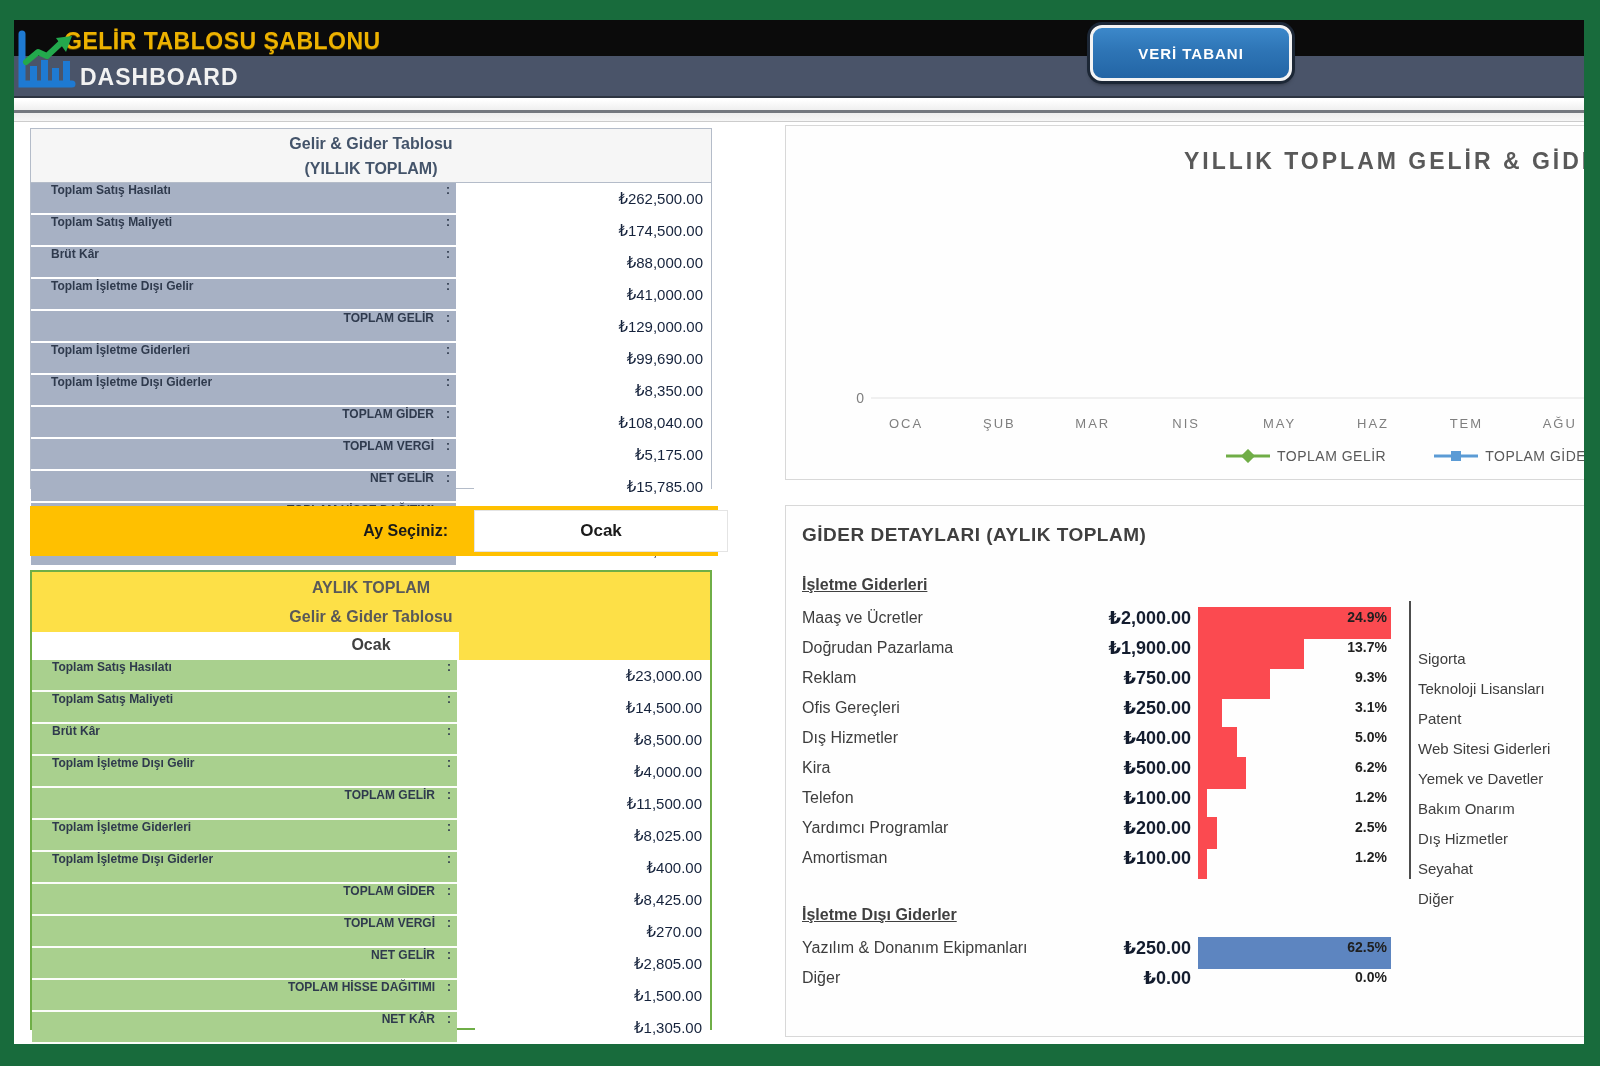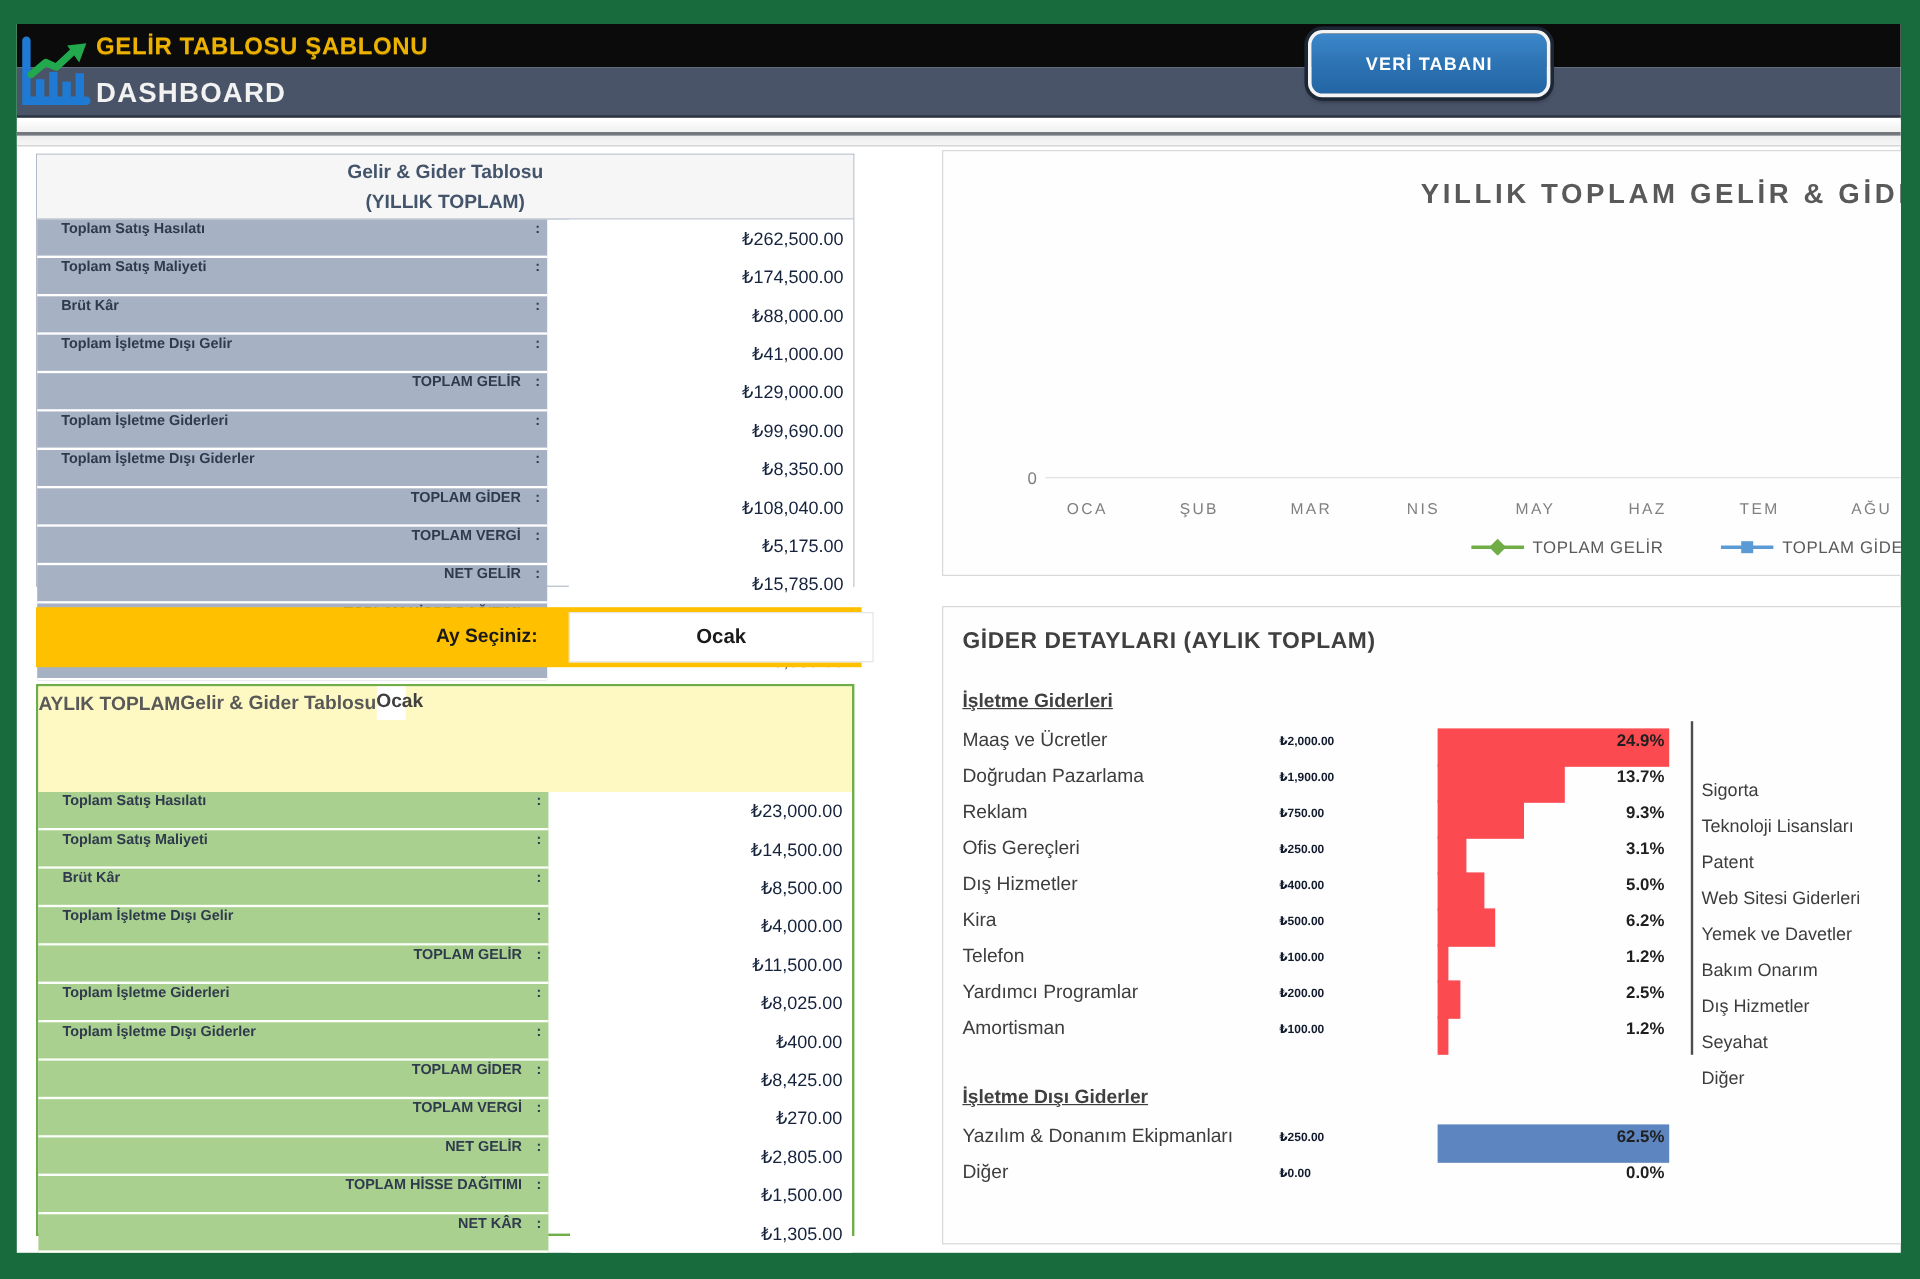--- a/index.html
+++ b/index.html
@@ -10,21 +10,21 @@
     position:relative;
     overflow:hidden;
   }
   .app {
     position:absolute; left:14px; top:20px; width:1570px; height:1024px;
     background:#ffffff; overflow:hidden;
   }
   
   .bar-black { position:absolute; left:0; top:0; width:100%; height:36px; background:#0b0b0b; }
   .app-title {
-    position:absolute; left:66px; top:8px; font-size:20px; font-weight:bold;
+    position:absolute; left:50px; top:8px; font-size:23px; font-weight:bold;
     color:#edb200; letter-spacing:.5px; text-shadow:0 1px 0 #5a4500;text-align:center;
   }
   .bar-slate { position:absolute; left:0; top:36px; width:100%; height:42px; background:#4a5469; border-bottom:2px solid #2e3542; }
   .page-title { position:absolute; left:66px; top:44px; font-size:23px; font-weight:bold; color:#f2f2f2; letter-spacing:1px; }
   .logo { position:absolute; left:0px; top:8px; width:64px; height:64px; z-index:5; }
   .chrome { position:absolute; left:0; top:80px; width:100%; height:22px;
     background:linear-gradient(#ffffff, #ececec 55%, #f7f7f7); }
   .chrome .line1 { position:absolute; left:0; top:10px; width:100%; height:3px; background:#73777e; }
   .chrome .line2 { position:absolute; left:0; bottom:0; width:100%; height:1px; background:#cccccc; }
   .db-btn {
@@ -52,21 +52,21 @@
   .trow .lbl .txt { flex:1; text-align:left; white-space:nowrap; }
   .trow.total .lbl .txt { text-align:right; padding-right:8px; }
   .trow .lbl .colon { width:8px; text-align:right; }
   .trow .val {
     flex:1; background:#ffffff; display:flex; align-items:center; justify-content:flex-end;
     padding-right:8px; font-size:15px; font-weight:normal; color:#16233c; white-space:nowrap;margin-left:18px;
   }
   
   .mtable { position:absolute; left:16px; top:550px; width:682px; height:460px;
     border:2px solid #6fae47; background:#fff; }
-  .mtable .mhead { height:88px; background:#fef9c3; display:flex; }
+  .mtable .mhead { height:88px; background:#fde047; display:flex; flex-direction:column; }
   .mhead .h1 { height:30px; line-height:32px; text-align:center; font-weight:bold; font-size:16px; color:#595959; }
   .mhead .h2 { height:30px; line-height:30px; text-align:center; font-weight:bold; font-size:16px; color:#595959; }
   .mhead .h3 { position:relative; height:28px; line-height:26px; text-align:center; font-weight:bold; font-size:16px; color:#404040; }
   .mhead .h3 .whitecell { position:absolute; left:0; top:0; width:63%; height:100%; background:#ffffff; }
   .mhead .h3 .t { position:relative; z-index:2; }
   .mrows { display:flex; flex-direction:column; height:368px; }
   .mrows .trow .lbl { background:#a9d08e; border-bottom:2px solid #fbfdf9; }
   
   .selector { position:absolute; left:16px; top:486px; width:688px; height:50px; background:#ffc000;
     display:flex; align-items:center; }
@@ -87,21 +87,21 @@
     background:#fefefe; border:1px solid #d8d8d8; }
   .exp-title { position:absolute; left:16px; top:18px; font-size:19px; font-weight:bold; color:#3f3f3f; letter-spacing:.5px; }
   .sec-title { position:absolute; left:16px; font-size:16px; font-weight:bold; color:#404040; text-decoration:underline; }
   .sec-title.op { top:70px; }
   .sec-title.nonop { top:400px; }
   .exp-rows { position:absolute; left:0; width:620px; }
   .exp-rows.op { top:97px; }
   .exp-rows.nonop { top:427px; }
   .exp-row { position:relative; height:30px; display:flex; align-items:center; }
   .exp-row .elabel { position:absolute; left:16px; width:290px; font-size:16px; color:#3d3d3d; white-space:nowrap; }
-  .exp-row .evalue { position:absolute; left:280px; width:125px; text-align:left; font-size:10px; font-weight:600; color:#131c2e; white-space:nowrap; }
+  .exp-row .evalue { position:absolute; left:280px; width:125px; text-align:right; font-size:18px; font-weight:600; color:#131c2e; white-space:nowrap; }
   .exp-row .ebarcell { position:absolute; left:412px; width:193px; height:32px; top:4px; }
   .exp-row .ebar { position:absolute; left:0; top:0; height:100%; }
   .exp-row .epct { position:absolute; right:4px; top:2px; font-size:14px; font-weight:bold; color:#1f1f1f; }
   .vdivider { position:absolute; left:623px; top:95px; width:2px; height:278px; background:#4d4d4d; }
   .side-labels { position:absolute; left:632px; top:97px;margin-top:40px; }
   .side-label { height:30px; display:flex; align-items:center; font-size:15px; color:#3d3d3d; white-space:nowrap; }
 </style>
 </head>
 <body>
 

